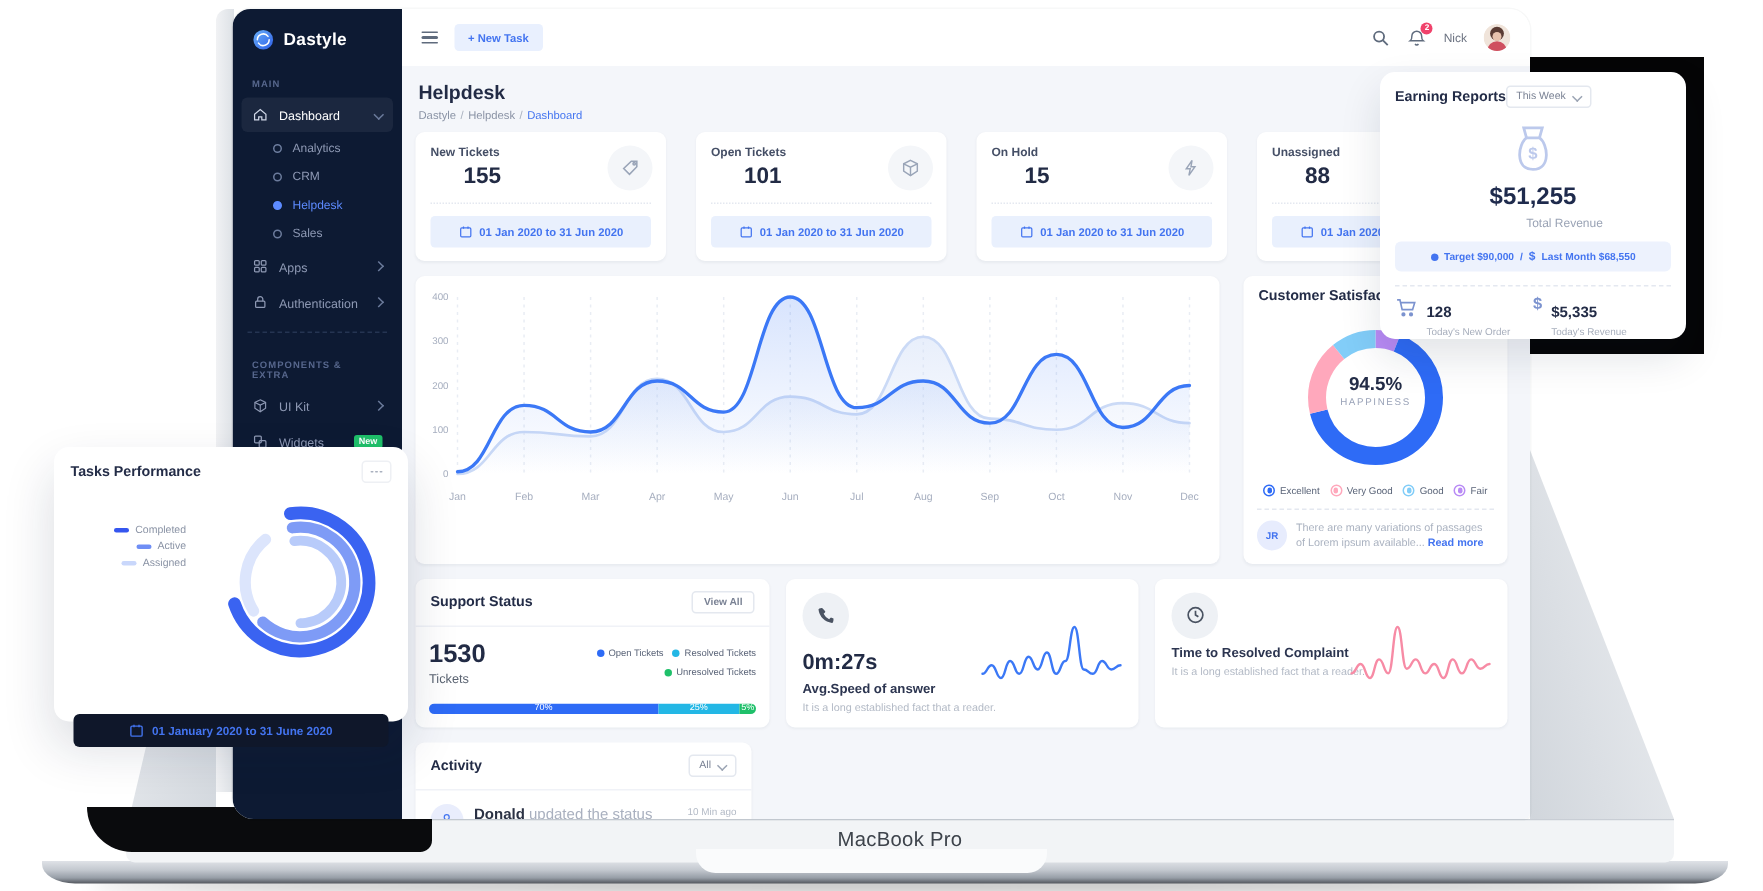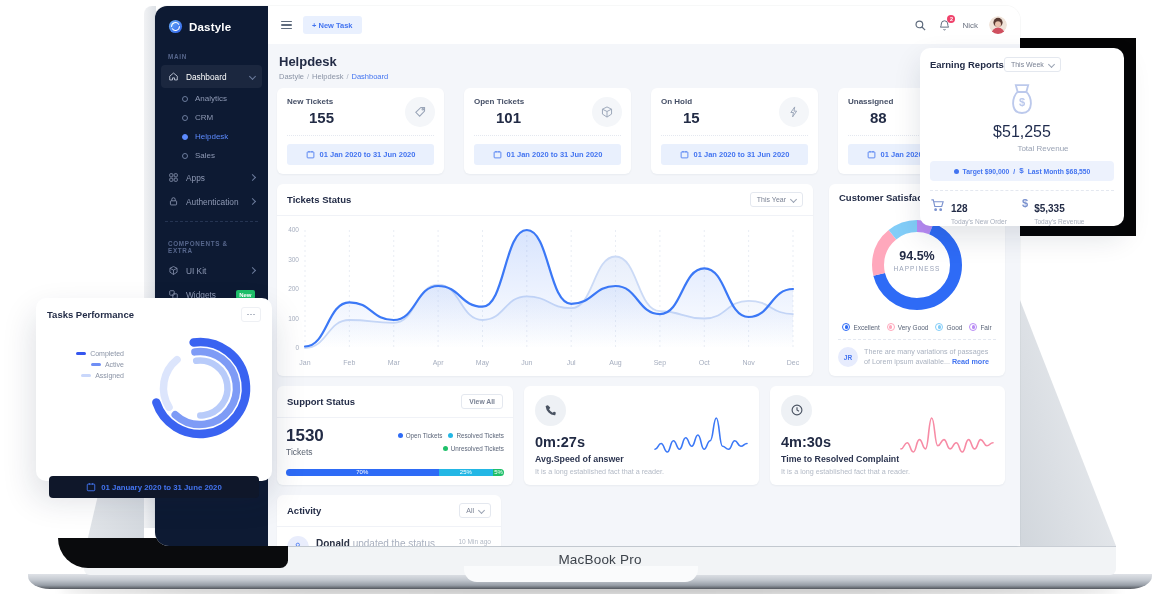--- a/index.html
+++ b/index.html
@@ -125,21 +125,21 @@
   .agent-thead{display:grid;grid-template-columns:1.7fr 1fr 1.15fr 1.5fr 1.1fr .7fr;background:#f6f8fc;margin:8px 10px 0;padding:6px 8px;border-radius:3px;}
   .agent-thead div{font-size:7px;font-weight:700;color:#39415a;}
 
   
   .er-shadow{position:absolute;left:1020px;top:38px;width:116px;height:198px;background:#050506;z-index:35;}
   .float-card{position:absolute;background:#fff;border-radius:10px;z-index:40;}
   .er{left:920px;top:48px;width:204px;height:178px;box-shadow:0 12px 28px rgba(20,30,60,.12);}
   .er-h{display:flex;align-items:center;padding:9px 10px 7px;}
   .er-title{font-size:9.5px;font-weight:700;color:#232c47;}
   .er-bag{display:grid;place-items:center;margin-top:1px;}
-  .er-total{text-align:center;font-size:16px;font-weight:400;color:#1f2b4d;margin-top:3px;}
+  .er-total{text-align:center;font-size:16px;font-weight:700;color:#1f2b4d;margin-top:3px;}
   .er-tlabel{text-align:center;font-size:8px;color:#9aa3b5;margin-top:3px;padding-left:42px;}
   .er-pill{margin:8px 10px 0;background:#edf2fd;border-radius:4px;height:20px;display:flex;align-items:center;justify-content:center;gap:4px;font-size:6.8px;font-weight:600;color:#4374f0;}
   .tdot{width:5px;height:5px;border-radius:50%;background:#4374f0;flex:none;}
   .er-sep{border-top:1px dashed #e4e8f0;margin:9px 10px 0;}
   .er-bottom{display:flex;padding:7px 10px 0;}
   .er-cell{flex:1;display:flex;align-items:flex-start;gap:6px;}
   .er-val{font-size:10px;font-weight:800;color:#232c47;line-height:1.1;}
   .er-vlabel{font-size:6.6px;color:#a7aebc;margin-top:2px;}
   .dollar{font-size:11px;font-weight:700;color:#7c93cf;line-height:1;}
 
@@ -392,27 +392,20 @@
                   <line x1="4" y1="1.3" x2="4" y2="3.3"></line>
                   <line x1="8" y1="1.3" x2="8" y2="3.3"></line>
                 </svg>
               <span>01 Jan 2020 to 31 Jun 2020</span>
             </div>
           </div>
         </div>
 
         <div class="row charts">
           <div class="card ts-card">
-            <div class="card-h">
-              <span class="card-title">Tickets Status</span>
-              <span class="select">
-                  <span>This Year</span>
-                  <i class="chev down"></i>
-                </span>
-            </div>
             <div id="tickets-chart"><svg width="522" height="150">
                   <defs>
                     <linearGradient id="tg1" x1="0" y1="0" x2="0" y2="1">
                       <stop offset="0" stop-color="#cbdaf6" stop-opacity="0.45"></stop>
                       <stop offset="1" stop-color="#cbdaf6" stop-opacity="0"></stop>
                     </linearGradient>
                     <linearGradient id="tg0" x1="0" y1="0" x2="0" y2="1">
                       <stop offset="0" stop-color="#3b78f6" stop-opacity="0.2"></stop>
                       <stop offset="1" stop-color="#3b78f6" stop-opacity="0"></stop>
                     </linearGradient>
@@ -551,21 +544,20 @@
                 </svg></div>
           </div>
 
           <div class="card kpi-card">
             <div class="kpi-ic">
               <svg width="14" height="14" viewBox="0 0 16 16" fill="none" stroke="#4a5362" stroke-width="1.3">
                   <circle cx="8" cy="8" r="5.6"></circle>
                   <path d="M8 4.8V8l2.2 1.4"></path>
                 </svg>
             </div>
-            <div class="kpi-time">4m:30s</div>
             <div class="kpi-label">Time to Resolved Complaint</div>
             <div class="kpi-sub">It is a long established fact that a reader.</div>
             <div class="kpi-spark" id="resolve-spark"><svg width="100" height="46">
                   <path d="M4.0 36.9 C7.1 36.9 7.1 30.7 10.1 30.7 C13.2 30.7 13.2 40.0 16.3 40.0 C19.3 40.0 19.3 27.6 22.4 27.6 C25.5 27.6 25.5 36.9 28.5 36.9 C31.6 36.9 31.6 6.0 34.7 6.0 C37.7 6.0 37.7 33.8 40.8 33.8 C43.9 33.8 43.9 27.6 46.9 27.6 C50.0 27.6 50.0 36.9 53.1 36.9 C56.1 36.9 56.1 30.7 59.2 30.7 C62.3 30.7 62.3 40.0 65.3 40.0 C68.4 40.0 68.4 27.6 71.5 27.6 C74.5 27.6 74.5 36.9 77.6 36.9 C80.7 36.9 80.7 27.6 83.7 27.6 C86.8 27.6 86.8 33.8 89.9 33.8 C92.9 33.8 92.9 30.7 96.0 30.7" fill="none" stroke="#f78ba5" stroke-width="1.6" stroke-linecap="round"></path>
                 </svg></div>
           </div>
         </div>
 
         <div class="row bottom">
           <div class="card act-card">

